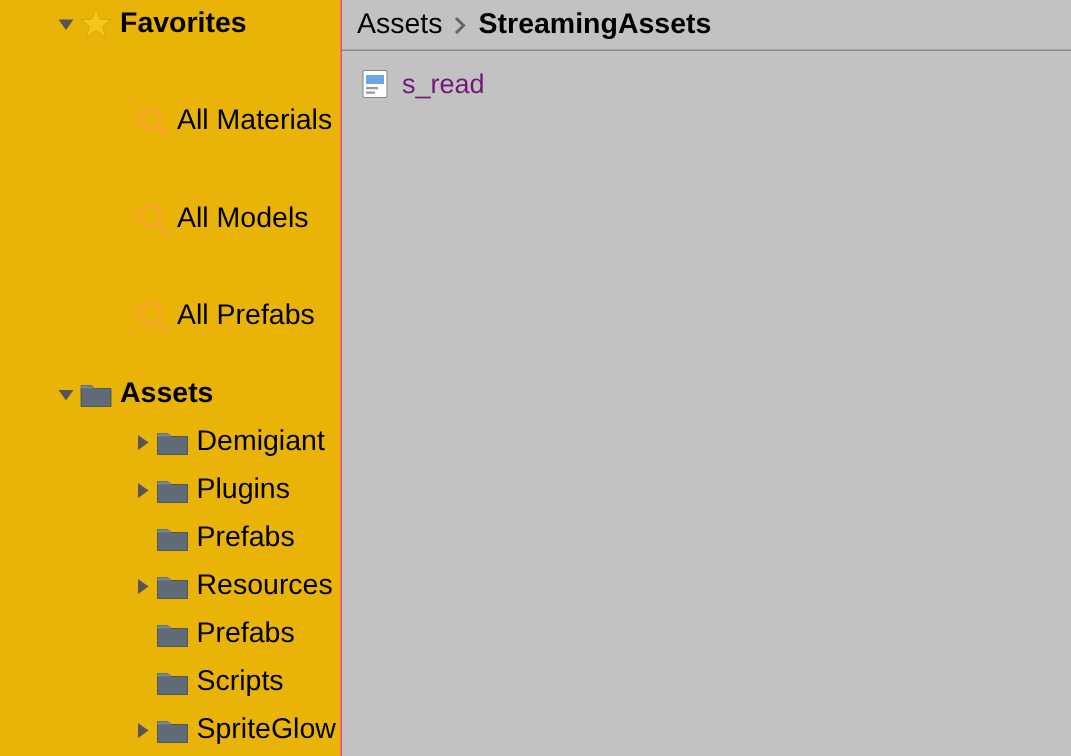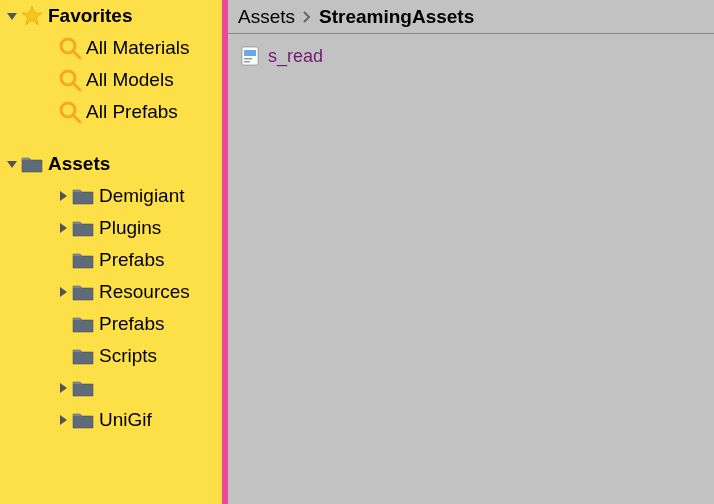--- a/index.html
+++ b/index.html
@@ -8,23 +8,24 @@
     font-size: 18px;
     background: #c2c2c2;
     width: 714px;
     height: 504px;
     overflow: hidden;
     display: flex;
   }
   .sidebar {
     width: 228px;
     height: 100%;
-    background: #fde047;
-    border-right: 6px solid #ec4899;
+    background: #eab308;
+    border-right: 1px solid #ec4899;
     overflow: hidden;
+    padding-left: 32px;
   }
   .content {
     flex: 1;
     height: 100%;
     background: #c2c2c2;
     display: flex;
     flex-direction: column;
   }
   .section {
     display: block;
@@ -43,21 +44,21 @@
     color: #fff;
   }
   .disclosure {
     width: 16px; height: 16px;
     display: inline-flex; align-items: center; justify-content: center;
     flex-shrink: 0;
   }
   .disclosure svg { width: 12px; height: 12px; }
   .indent-0 { padding-left: 4px; }
   .indent-1 { padding-left: 34px; margin-left: 21px; }
-  .indent-1c { padding-left: 58px; }
+  .indent-1c { padding-left: 58px; margin-top: 33px; }
   .icon {
     width: 24px; height: 24px;
     display: inline-flex; align-items: center; justify-content: center;
     flex-shrink: 0;
     margin-right: 4px;
   }
   .label {
     font-size: 19px;
     color: #000;
     overflow: hidden;
@@ -245,20 +246,21 @@
           <svg viewBox="0 0 12 12">
             <polygon points="3,1 10,6 3,11" fill="#555"></polygon>
           </svg>
         </span>
       <span class="icon">
           <svg viewBox="0 0 24 24">
             <path d="M2 6 h7 l2 2 h11 v12 h-20 z" fill="#5e6b78" stroke="#3d4750" stroke-width="0.5"></path>
             <path d="M2 6 h7 l2 2 h-9 z" fill="#7a8694"></path>
           </svg>
         </span>
+      <span class="label">SpriteGlow</span>
     </div>
     <div class="tree-row indent-1">
       <span class="disclosure">
           <svg viewBox="0 0 12 12">
             <polygon points="3,1 10,6 3,11" fill="#555"></polygon>
           </svg>
         </span>
       <span class="icon">
           <svg viewBox="0 0 24 24">
             <path d="M2 6 h7 l2 2 h11 v12 h-20 z" fill="#5e6b78" stroke="#3d4750" stroke-width="0.5"></path>

